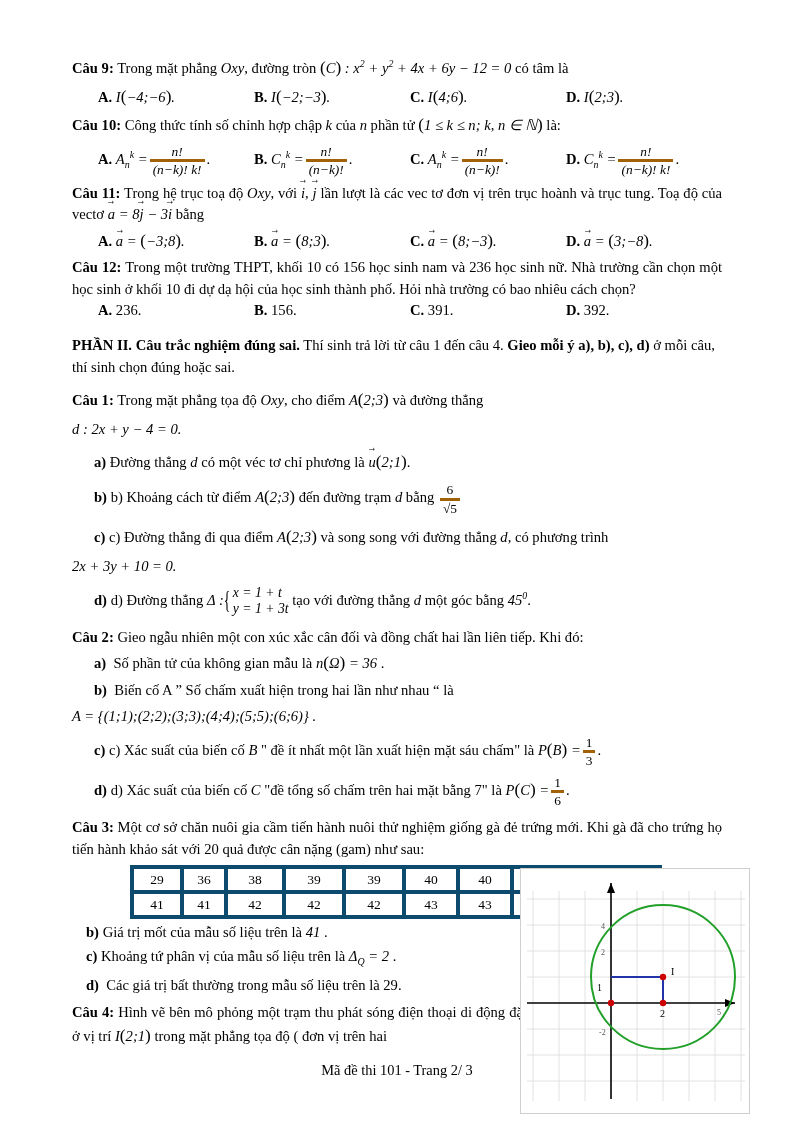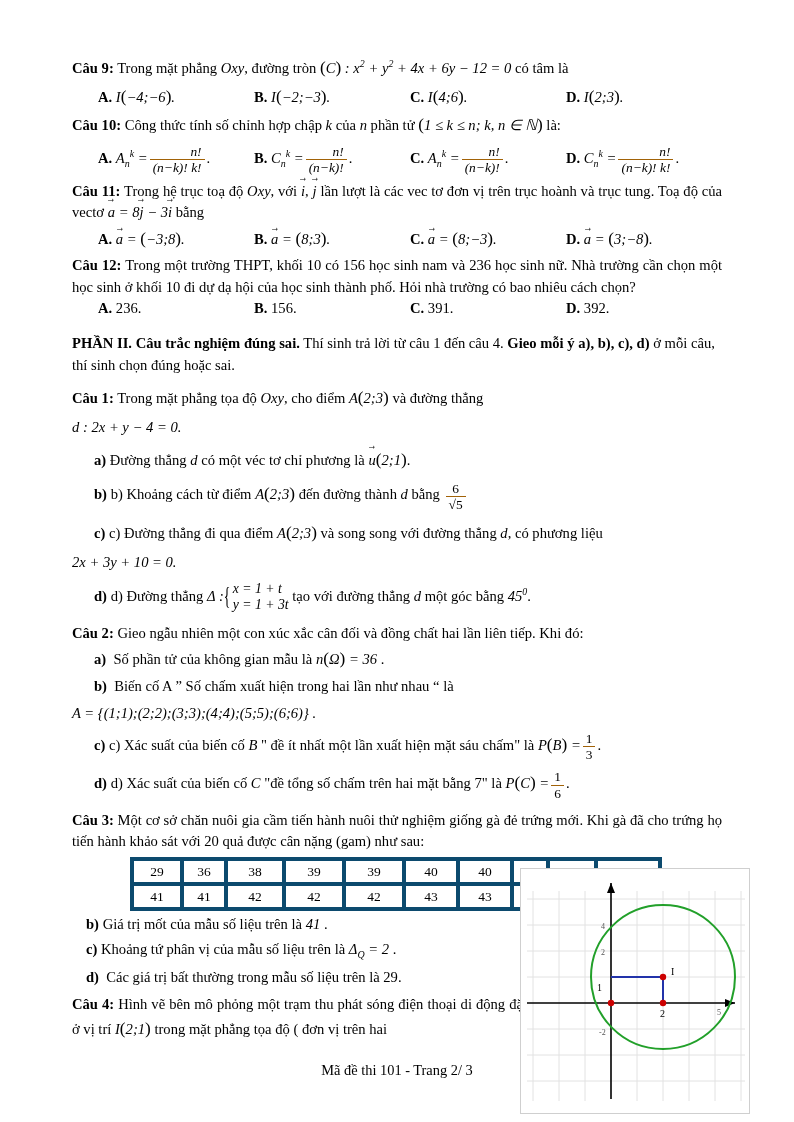--- a/index.html
+++ b/index.html
@@ -29,21 +29,21 @@
     width: 650px;
   }
   .q {
     font-size: 14.6px;
     line-height: 1.45;
     margin-bottom: 2px;
     text-align: justify;
   }
   b, .bold { font-weight: bold; }
   i, .it { font-style: italic; }
-  .math { font-style: italic; font-family: "Liberation Serif", serif; text-align: right; }
+  .math { font-style: italic; font-family: "Liberation Serif", serif; }
   .row-opts {
     display: flex;
     font-size: 14.6px;
     margin: 6px 0 6px 0;
   }
   .row-opts > div {
     flex: 1 1 0;
   }
   .row-opts.indent > div:first-child { padding-left: 26px; }
   .opt-label { font-weight: bold; }
@@ -51,21 +51,21 @@
   
   .frac {
     display: inline-block;
     vertical-align: middle;
     text-align: center;
     font-size: 0.92em;
     line-height: 1.12;
     margin: 0 2px;
   }
   .frac .num { display: block; padding: 0 3px; }
-  .frac .den { display: block; border-top: 1px solid #a16207; padding: 0 3px; }
+  .frac .den { display: block; border-top: 3px solid #a16207; padding: 0 3px; }
 
   sup { font-size: 0.68em; vertical-align: super; }
   sub { font-size: 0.68em; vertical-align: sub; }
 
   .vecarrow {
     position: relative;
     display: inline-block;
     font-style: italic;
   }
   .vecarrow::after {
@@ -201,24 +201,24 @@
     <div class="q-head">
       <b>Câu 1:</b>
       <span>Trong mặt phẳng tọa độ </span><span class="math">Oxy</span><span>, cho điểm </span><span class="math"><i>A</i><span class="bigparen">(</span>2;3<span class="bigparen">)</span></span><span> và đường thẳng</span>
     </div>
     <div class="para"><span class="math">d : 2x + y − 4 = 0.</span></div>
 
     <div class="sub-item">
       <b>a)</b> Đường thẳng <span class="math">d</span> có một véc tơ chỉ phương là <span class="math"><span class="vecarrow">u</span><span class="bigparen">(</span>2;1<span class="bigparen">)</span></span>.
     </div>
     <div class="sub-item">
-      <b>b)</b> <span>b) Khoảng cách từ điểm </span><span class="math"><i>A</i><span class="bigparen">(</span>2;3<span class="bigparen">)</span></span><span> đến đường thành </span><span class="math">d</span><span> bằng </span><span class="frac"><span class="num">6</span><span class="den">√5</span></span>
+      <b>b)</b> <span>b) Khoảng cách từ điểm </span><span class="math"><i>A</i><span class="bigparen">(</span>2;3<span class="bigparen">)</span></span><span> đến đường trạm </span><span class="math">d</span><span> bằng </span><span class="frac"><span class="num">6</span><span class="den">√5</span></span>
     </div>
     <div class="sub-item noindent" style="padding-left:22px;">
-      <b>c)</b> <span>c)  Đường thẳng đi qua điểm </span><span class="math"><i>A</i><span class="bigparen">(</span>2;3<span class="bigparen">)</span></span><span> và song song với đường thẳng </span><span class="math">d</span><span>, có phương liệu</span>
+      <b>c)</b> <span>c)  Đường thẳng đi qua điểm </span><span class="math"><i>A</i><span class="bigparen">(</span>2;3<span class="bigparen">)</span></span><span> và song song với đường thẳng </span><span class="math">d</span><span>, có phương trình</span>
     </div>
     <div class="para" style="margin-top:-2px;"><span class="math">2x + 3y + 10 = 0.</span></div>
     <div class="sub-item">
       <b>d)</b> <span>d) Đường thẳng </span><span class="math">Δ :</span><span class="cases"><span>x = 1 + t</span><span>y = 1 + 3t</span></span><span> tạo với đường thẳng </span><span class="math">d</span><span> một góc bằng </span><span class="math">45<sup>0</sup></span><span>.</span>
     </div>
 
     <div class="q-head">
       <b>Câu 2:</b>
       <span>Gieo ngẫu nhiên một con xúc xắc cân đối và đồng chất hai lần liên tiếp. Khi đó:</span>
     </div>

